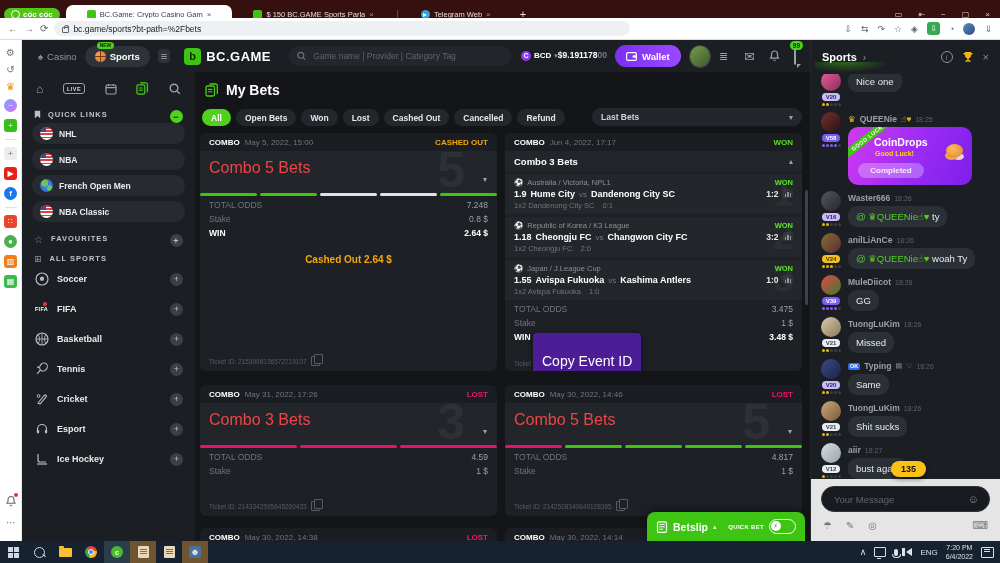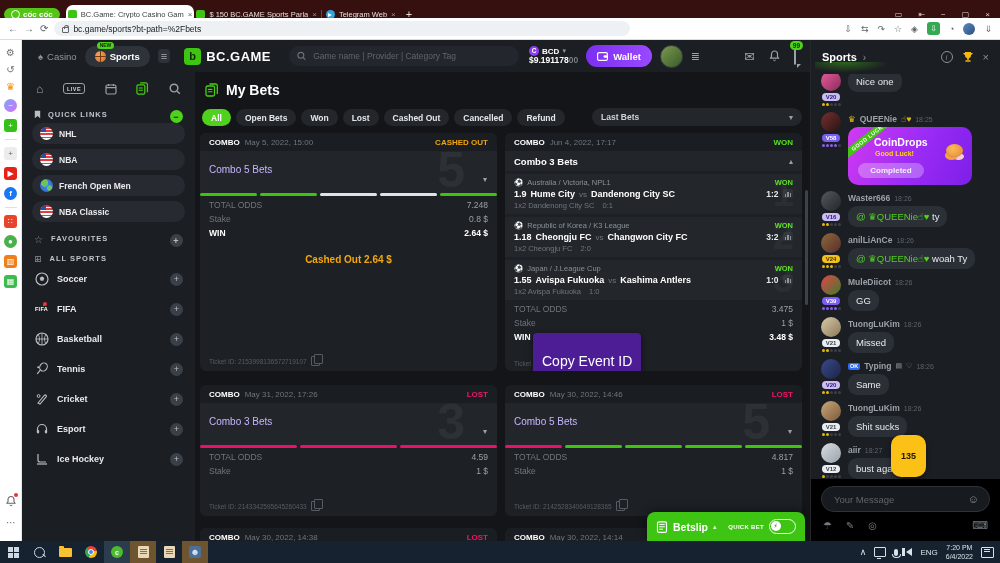--- a/index.html
+++ b/index.html
@@ -5,21 +5,21 @@
   html,body{margin:0;padding:0}
   body{width:1000px;height:563px;position:relative;overflow:hidden;background:#131518;
        font-family:"Liberation Sans","DejaVu Sans",sans-serif;-webkit-font-smoothing:antialiased}
   .sp{flex:1}
   .ell{white-space:nowrap;overflow:hidden;text-overflow:ellipsis}
   
   #tabstrip{position:absolute;left:0;top:0;width:1000px;height:28px;background:#360f0f;display:flex;align-items:center}
   .cclogo{margin-left:4px;height:13px;background:#54c417;border-radius:7px;display:flex;align-items:center;padding:0 7px;gap:3px}
   .cclogo .ring{width:7px;height:7px;border:1.5px solid #fff;border-radius:50%}
   .cclogo span{color:#fff;font-size:8px;font-weight:bold}
-  .tab{height:18px;display:flex;align-items:center;gap:4px;padding:0 2px;font-size:7.5px;color:#e8dcdc;max-width:130px}
+  .tab{height:18px;display:flex;align-items:center;gap:4px;padding:0 21px;font-size:7.5px;color:#e8dcdc;max-width:130px}
   .tab.active{background:#fff;border-radius:7px 7px 0 0;color:#3c4043}
   .fav{width:9px;height:9px;border-radius:2px;flex:none}
   .fav.bc{background:#3ec412}
   .fav.tg{background:#2fa3e0;border-radius:50%;position:relative}
   .fav.tg::after{content:"";position:absolute;left:2.5px;top:3px;border-left:4px solid #fff;border-top:2px solid transparent;border-bottom:2px solid transparent}
   .tclose{font-size:8px;color:#9a8f8f}
   .tab.active .tclose{color:#5f6368}
   .tsep{width:1px;height:9px;background:#6a4747;margin:0 2px}
   .winbtns{margin-left:auto;display:flex;align-items:center;gap:16px;padding-right:10px;color:#e0cccc;font-size:8px}
   #addrbar{position:absolute;left:0;top:18px;width:1000px;height:22px;background:#fff;border-bottom:1px solid #dadce0;display:flex;align-items:center;gap:6px;padding:0 8px;box-sizing:border-box}
@@ -47,21 +47,21 @@
   .bball::after{content:"";position:absolute;left:0;top:5px;width:11px;height:1px;background:#7a3a10}
   .sportspill b{color:#fff;font-size:9.5px}
   .newbadge{position:absolute;top:-4px;left:12px;background:#4fd11d;color:#0c2a00;font-size:5px;font-weight:bold;border-radius:4px;padding:0.5px 3px}
   .burger{color:#a7adb4;font-size:11px;background:#2e3339;border-radius:4px;padding:1px 3px}
   .logo{display:flex;align-items:center;gap:5px;margin-left:6px}
   .logomark{width:17px;height:17px;background:#3ec412;border-radius:4px;color:#0c2a00;font-weight:bold;font-size:11px;display:flex;align-items:center;justify-content:center}
   .logo b{color:#fff;font-size:13px;letter-spacing:0.5px}
   .search{margin-left:10px;width:230px;height:20px;background:#23272d;border-radius:10px;display:flex;align-items:center;gap:5px;padding:0 8px;box-sizing:border-box}
   .search input{background:transparent;border:none;outline:none;color:#c8cdd2;font-size:8.5px;width:100%;font-family:inherit}
   .search input::placeholder{color:#5f666d}
-  .balwrap{margin-left:2px;display:flex;flex-direction:column;justify-content:center;line-height:1.15}
+  .balwrap{margin-left:2px;display:flex;flex-direction:row;justify-content:center;line-height:1.15}
   .balrow1{display:flex;align-items:center;gap:3px}
   .coinC{width:10px;height:10px;border-radius:50%;background:#8e3df0;color:#fff;font-size:6.5px;font-weight:bold;display:flex;align-items:center;justify-content:center}
   .balrow1 b{color:#fff;font-size:8px}
   .balrow1 i{color:#8f969d;font-size:7px;font-style:normal}
   .balamt{color:#fff;font-size:8.5px;font-weight:bold}
   .balamt i{color:#777e85;font-style:normal}
   .walletbtn{height:22px;border-radius:11px;background:linear-gradient(90deg,#7c2ff2,#9a49ff);display:flex;align-items:center;gap:5px;padding:0 11px;color:#fff;font-size:9.5px;font-weight:bold}
   .hicon{color:#9aa1a8;font-size:11px;line-height:1}
   .avatar{width:21px;height:21px;border-radius:50%;background:linear-gradient(135deg,#7a9a4e,#3a5a2a);border:1px solid #3a3f45}
   .chatic{position:relative}
@@ -95,21 +95,21 @@
   .sortdd{position:absolute;right:8px;top:36px;width:210px;height:18px;background:#23272c;border-radius:9px;display:flex;align-items:center;padding:0 9px;box-sizing:border-box;color:#cfd3d7;font-size:8.5px;font-weight:bold}
   .sortdd .car{margin-left:auto;color:#9aa1a8;font-size:8px}
   
   .card{position:absolute;width:297px;background:#1d2126;border-radius:6px;overflow:hidden}
   .chead{height:18px;background:#1a1d21;display:flex;align-items:center;gap:5px;padding:0 9px}
   .chead b{color:#fff;font-size:8px}
   .chead .dt{color:#70767d;font-size:8px}
   .status{margin-left:auto;font-size:8px;font-weight:bold}
   .won{color:#59e020}.lost{color:#f3146b}.cashed{color:#f0a50e}
   .tzone{position:relative;background:#22262b;padding:8px 9px 10px;height:24px}
-  .tzone .tt{color:#c4b5fd;font-size:10px}
+  .tzone .tt{color:#ef4444;font-size:16px}
   .ghost{position:absolute;right:32px;top:-6px;font-size:50px;font-weight:800;color:rgba(255,255,255,0.05);line-height:1}
   .tzcar{position:absolute;right:10px;top:24px;color:#9aa1a8;font-size:8px}
   .segs{display:flex;gap:3px;height:3px}
   .segs i{flex:1;border-radius:2px}
   .sg{background:#3dc50e}.sw{background:#dfe3e6}.sp2{background:#e8116b}
   .crow{display:flex;justify-content:space-between;padding:4px 9px 0;font-size:8.5px;color:#70767d}
   .crow .v{color:#9aa0a6}
   .crow.winrow,.crow.winrow .v{color:#fff;font-weight:bold}
   .note{text-align:center;color:#f3a80b;font-size:10px;font-weight:bold;margin-top:16px}
   .ticket{position:absolute;left:9px;bottom:5px;display:flex;align-items:center;gap:4px;color:#565c63;font-size:6.5px}
@@ -165,22 +165,22 @@
   .okchip{background:#2f6bf0;color:#fff;font-size:5.5px;border-radius:2px;padding:0.5px 2px}
   .nic{color:#8b9197;font-size:7px;font-weight:normal}
   .bubble{display:inline-block;background:#2b3036;border-radius:9px;padding:5px 8px;color:#e8eaec;font-size:9.5px;max-width:140px}
   .mention{color:#4fd11d}
   .cdcard{position:relative;width:124px;height:58px;border-radius:10px;background:linear-gradient(115deg,#d13af0,#9a2bf5 55%,#7d1fe8);overflow:hidden}
   .ribbon{position:absolute;left:-16px;top:7px;transform:rotate(-38deg);background:#44c414;color:#fff;font-size:5.5px;font-weight:bold;padding:1px 16px;letter-spacing:0.5px}
   .cdtitle{position:absolute;left:26px;top:9px;color:#fff;font-size:10.5px;font-weight:bold}
   .cdsub{position:absolute;left:27px;top:23px;color:#ffd60a;font-size:7px;font-weight:bold}
   .cdbtn{position:absolute;left:10px;bottom:7px;width:66px;height:15px;border-radius:8px;background:rgba(255,255,255,.28);color:#f6edff;font-size:8px;font-weight:bold;display:flex;align-items:center;justify-content:center}
   .cdcoin{position:absolute;right:9px;top:17px;width:17px;height:13px;border-radius:50%;background:radial-gradient(circle at 40% 35%,#f8bc5a,#e8862c);box-shadow:-3px 5px 0 -2px #f0a23e,4px 6px 0 -3px #f7cfd8}
-  .chip135{position:absolute;left:80px;bottom:64px;background:#fbc117;color:#201500;font-size:9px;font-weight:bold;border-radius:10px;padding:16px 10px;z-index:5;box-shadow:0 2px 5px rgba(0,0,0,.5)}
-  .cinput{position:absolute;left:0;right:0;bottom:0;height:62px;background:#000000;z-index:4;padding:7px 10px;box-sizing:border-box}
+  .chip135{position:absolute;left:80px;bottom:64px;background:#fbc117;color:#201500;font-size:9px;font-weight:bold;border-radius:10px;padding:3px 10px;z-index:5;box-shadow:0 2px 5px rgba(0,0,0,.5)}
+  .cinput{position:absolute;left:0;right:0;bottom:0;height:62px;background:#e5e5e5;z-index:4;padding:7px 10px;box-sizing:border-box}
   .inpill{height:26px;border:1px solid #2e3338;background:#171a1e;border-radius:13px;display:flex;align-items:center;padding:0 10px;box-sizing:border-box}
   .inpill input{background:transparent;border:none;outline:none;color:#c8cdd2;font-size:9.5px;width:100%;font-family:inherit}
   .inpill input::placeholder{color:#60666d}
   .inpill .emo{color:#8b9197;font-size:11px}
   .cfoot{display:flex;align-items:center;gap:14px;margin-top:7px;color:#757b82;font-size:10px;padding:0 2px}
   .cfoot .kb{margin-left:auto;font-size:11px}
   
   #taskbar{position:absolute;left:0;top:541px;width:1000px;height:22px;background:#16222f;display:flex;align-items:center}
   .tcell{width:26px;height:22px;display:flex;align-items:center;justify-content:center;flex:none}
   .tcell.hl{background:#2b3c4d}

